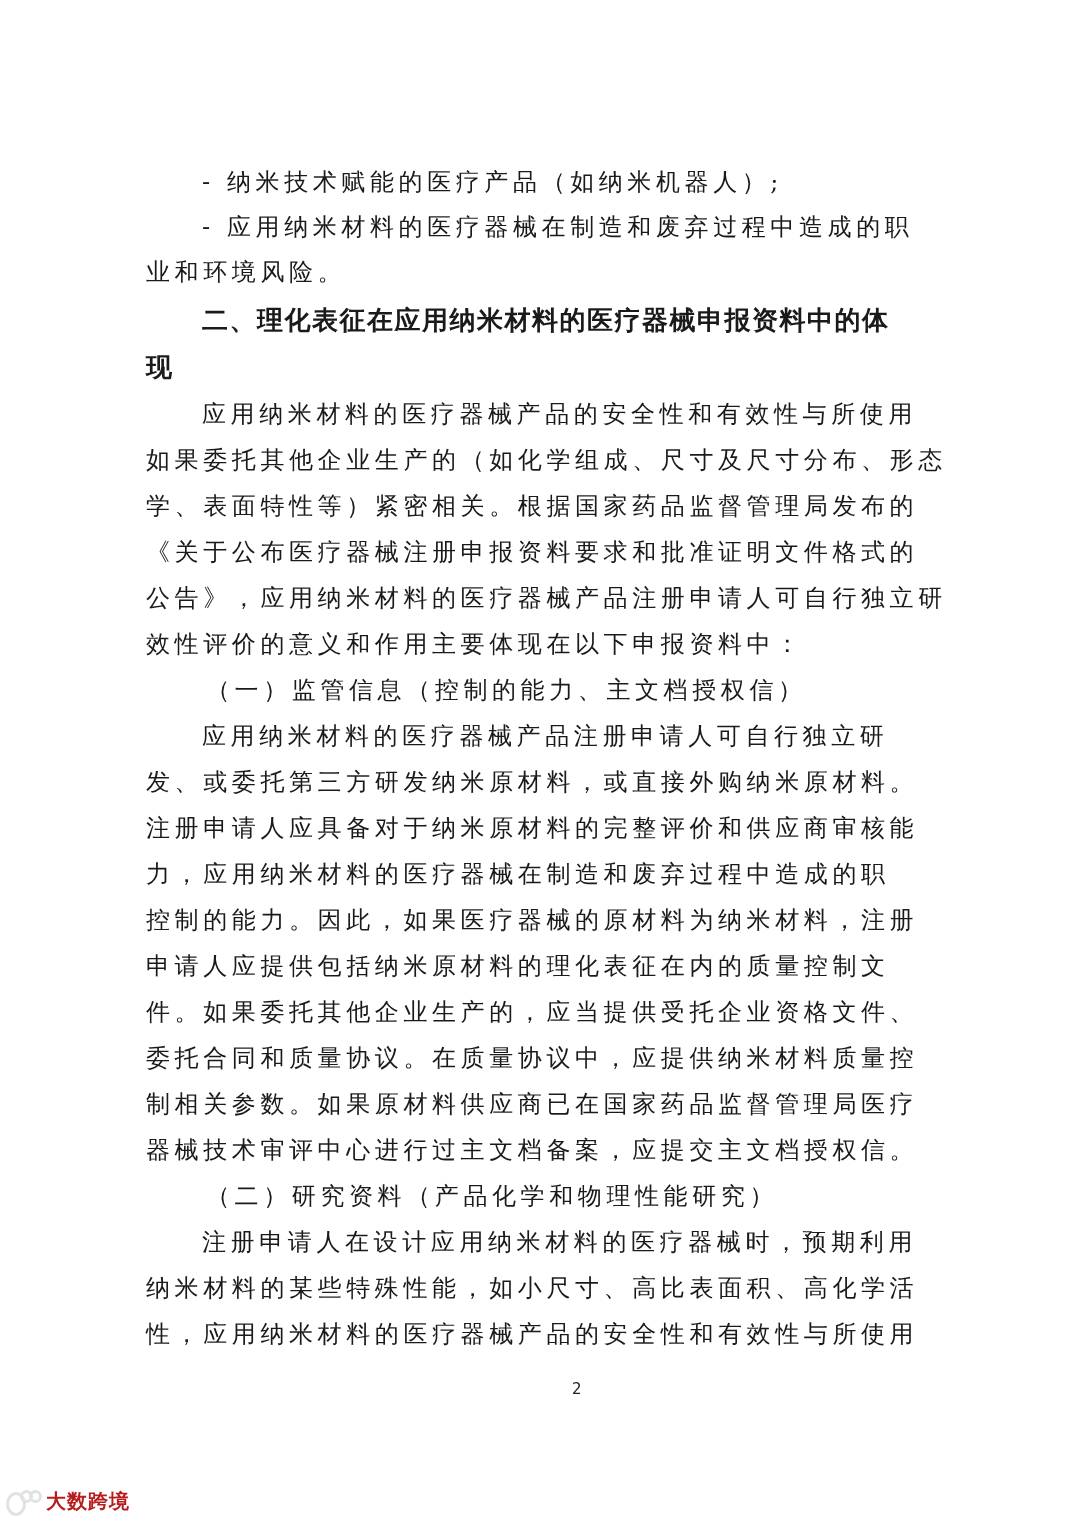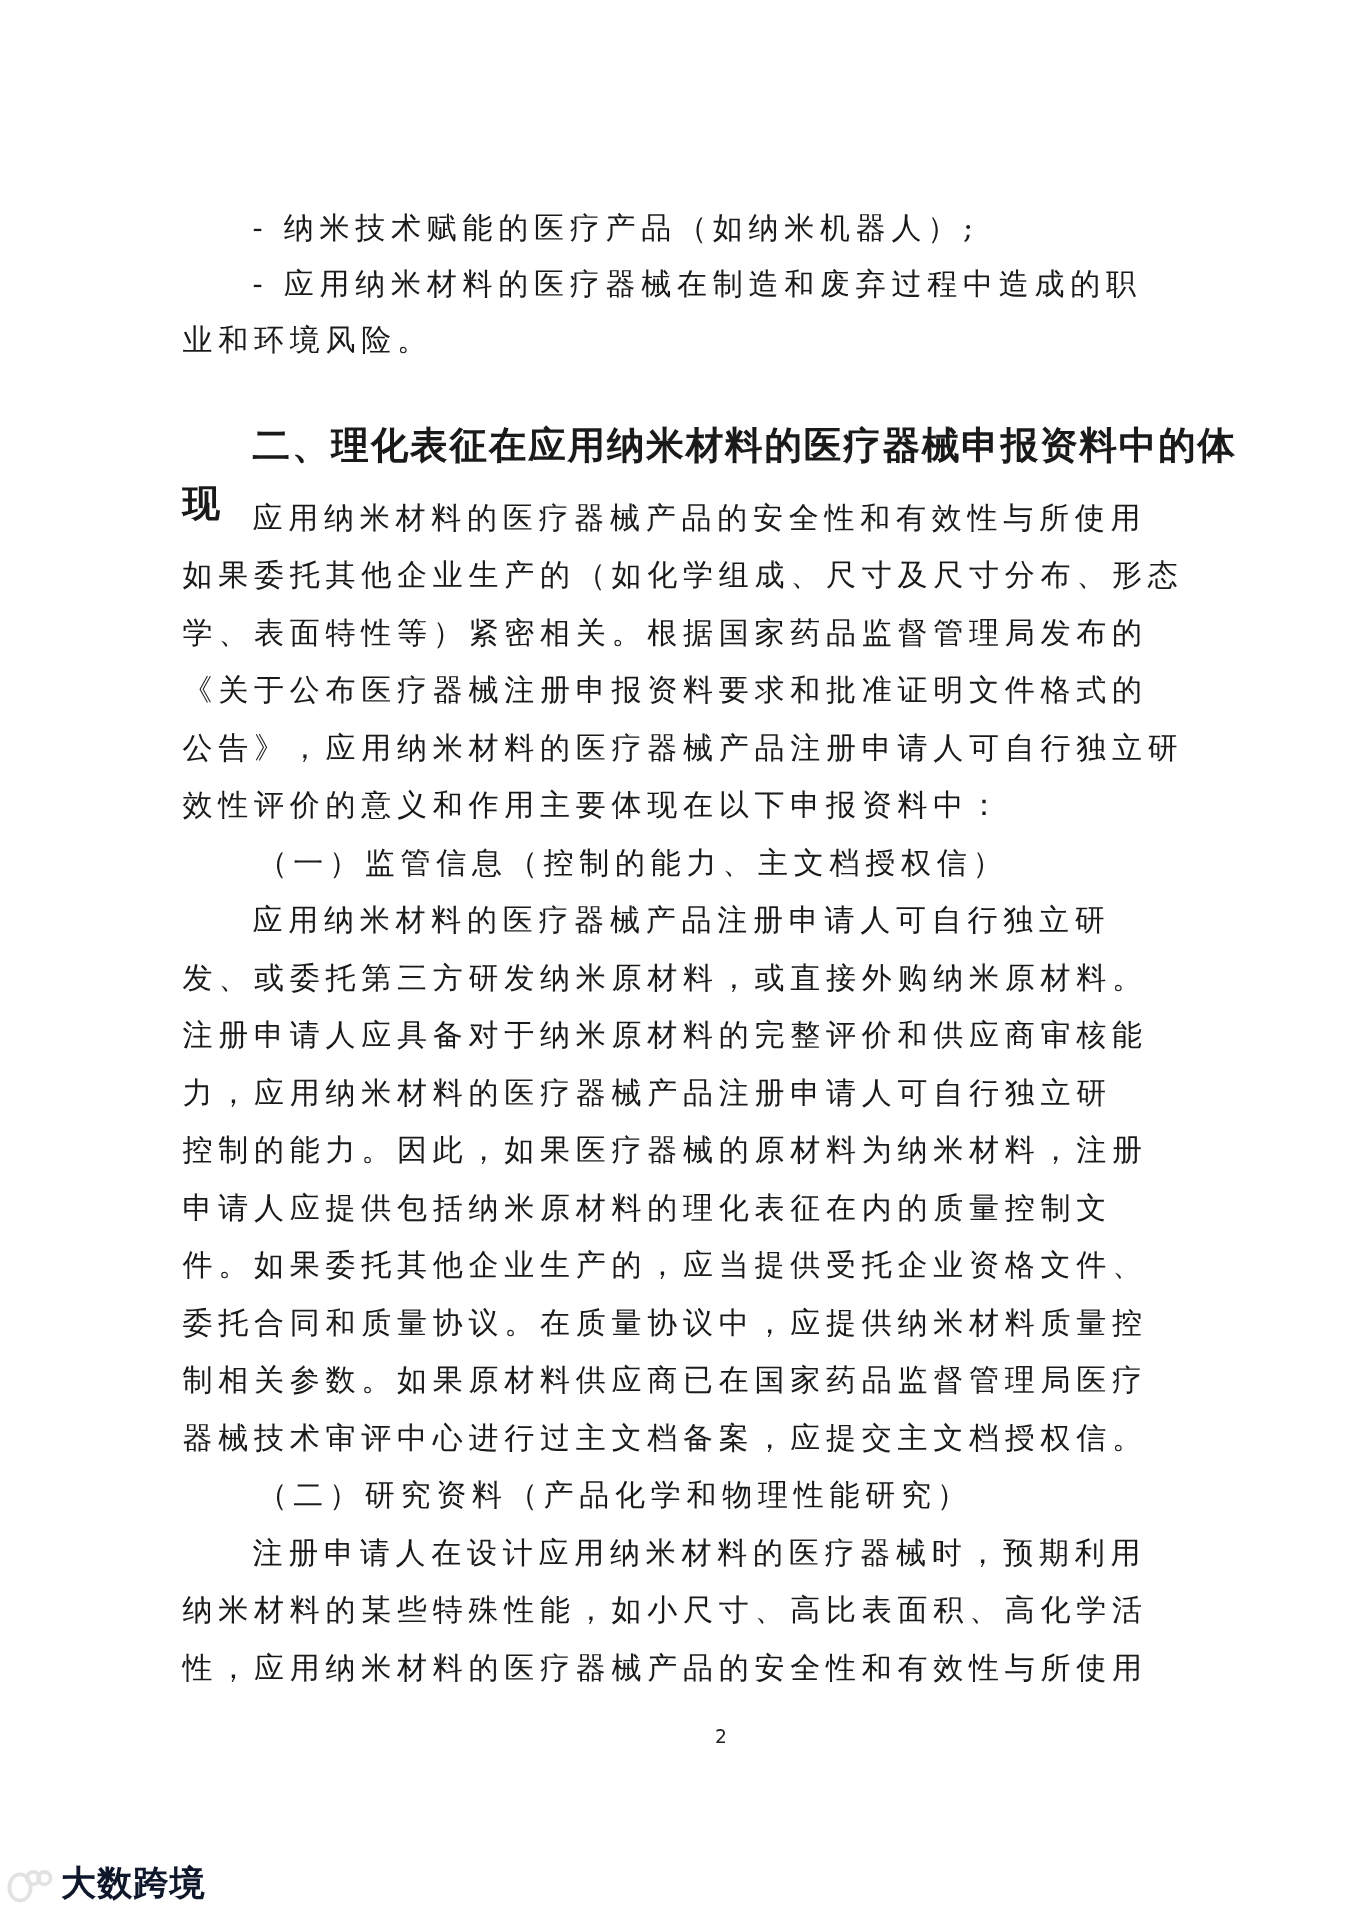--- a/index.html
+++ b/index.html
@@ -2,25 +2,25 @@
 <html><head>
 <meta charset="utf-8">
 <style>
   html, body { margin:0; padding:0; background:#ffffff; }
   body { width:1080px; height:1528px; position:relative; overflow:hidden;
          font-family:"DejaVu Serif", "Liberation Serif", serif; color:#1a1a1a; }
   .line { position:absolute; left:146px; width:792px; font-size:24px; line-height:44px;
           white-space:nowrap; letter-spacing:4.6px; }
   .line.indent { left:202px; }
   .line.sub { left:206px; }
-  .heading { font-family:"DejaVu Sans", "Liberation Sans", sans-serif; font-weight:bold; letter-spacing:1.5px; font-size:30px;margin-top:37px; }
+  .heading { font-family:"DejaVu Sans", "Liberation Sans", sans-serif; font-weight:bold; letter-spacing:1.5px; font-size:26px; }
   .pagenum { position:absolute; left:572px; top:1380px; font-size:15px;
              font-family:"DejaVu Sans", "Liberation Sans", sans-serif; color:#222; }
-  .watermark { position:absolute; left:6px; top:1488px; font-size:28px; color:#0f172a;
-               font-family:Liberation Sans, sans-serif; font-weight:bold; letter-spacing:1px; }
+  .watermark { position:absolute; left:6px; top:1488px; font-size:20px; color:#b91c1c;
+               font-family:Liberation Serif, serif; font-weight:bold; letter-spacing:1px; }
   .wm-logo { display:inline-block; width:34px; height:26px; position:relative; vertical-align:middle; }
   .wm-logo span { position:absolute; border:3px solid #e2e2e2; border-radius:50%; }
 </style>
 </head>
 <body>
 
 <div>
   <div class="line indent" style="top:160px">- 纳米技术赋能的医疗产品（如纳米机器人）;</div>
   <div class="line indent" style="top:205px">- 应用纳米材料的医疗器械在制造和废弃过程中造成的职</div>
   <div class="line" style="top:250px">业和环境风险。</div>
@@ -29,21 +29,21 @@
   <div class="line indent" style="top:392px">应用纳米材料的医疗器械产品的安全性和有效性与所使用</div>
   <div class="line" style="top:438px">如果委托其他企业生产的（如化学组成、尺寸及尺寸分布、形态</div>
   <div class="line" style="top:484px">学、表面特性等）紧密相关。根据国家药品监督管理局发布的</div>
   <div class="line" style="top:530px">《关于公布医疗器械注册申报资料要求和批准证明文件格式的</div>
   <div class="line" style="top:576px">公告》，应用纳米材料的医疗器械产品注册申请人可自行独立研</div>
   <div class="line" style="top:622px">效性评价的意义和作用主要体现在以下申报资料中：</div>
   <div class="line sub" style="top:668px">（一）监管信息（控制的能力、主文档授权信）</div>
   <div class="line indent" style="top:714px">应用纳米材料的医疗器械产品注册申请人可自行独立研</div>
   <div class="line" style="top:760px">发、或委托第三方研发纳米原材料，或直接外购纳米原材料。</div>
   <div class="line" style="top:806px">注册申请人应具备对于纳米原材料的完整评价和供应商审核能</div>
-  <div class="line" style="top:852px">力，应用纳米材料的医疗器械产品注册申请人可自行独立研</div>
+  <div class="line" style="top:852px">力，应用纳米材料的医疗器械在制造和废弃过程中造成的职</div>
   <div class="line" style="top:898px">控制的能力。因此，如果医疗器械的原材料为纳米材料，注册</div>
   <div class="line" style="top:944px">申请人应提供包括纳米原材料的理化表征在内的质量控制文</div>
   <div class="line" style="top:990px">件。如果委托其他企业生产的，应当提供受托企业资格文件、</div>
   <div class="line" style="top:1036px">委托合同和质量协议。在质量协议中，应提供纳米材料质量控</div>
   <div class="line" style="top:1082px">制相关参数。如果原材料供应商已在国家药品监督管理局医疗</div>
   <div class="line" style="top:1128px">器械技术审评中心进行过主文档备案，应提交主文档授权信。</div>
   <div class="line sub" style="top:1174px">（二）研究资料（产品化学和物理性能研究）</div>
   <div class="line indent" style="top:1220px">注册申请人在设计应用纳米材料的医疗器械时，预期利用</div>
   <div class="line" style="top:1266px">纳米材料的某些特殊性能，如小尺寸、高比表面积、高化学活</div>
   <div class="line" style="top:1312px">性，应用纳米材料的医疗器械产品的安全性和有效性与所使用</div>

